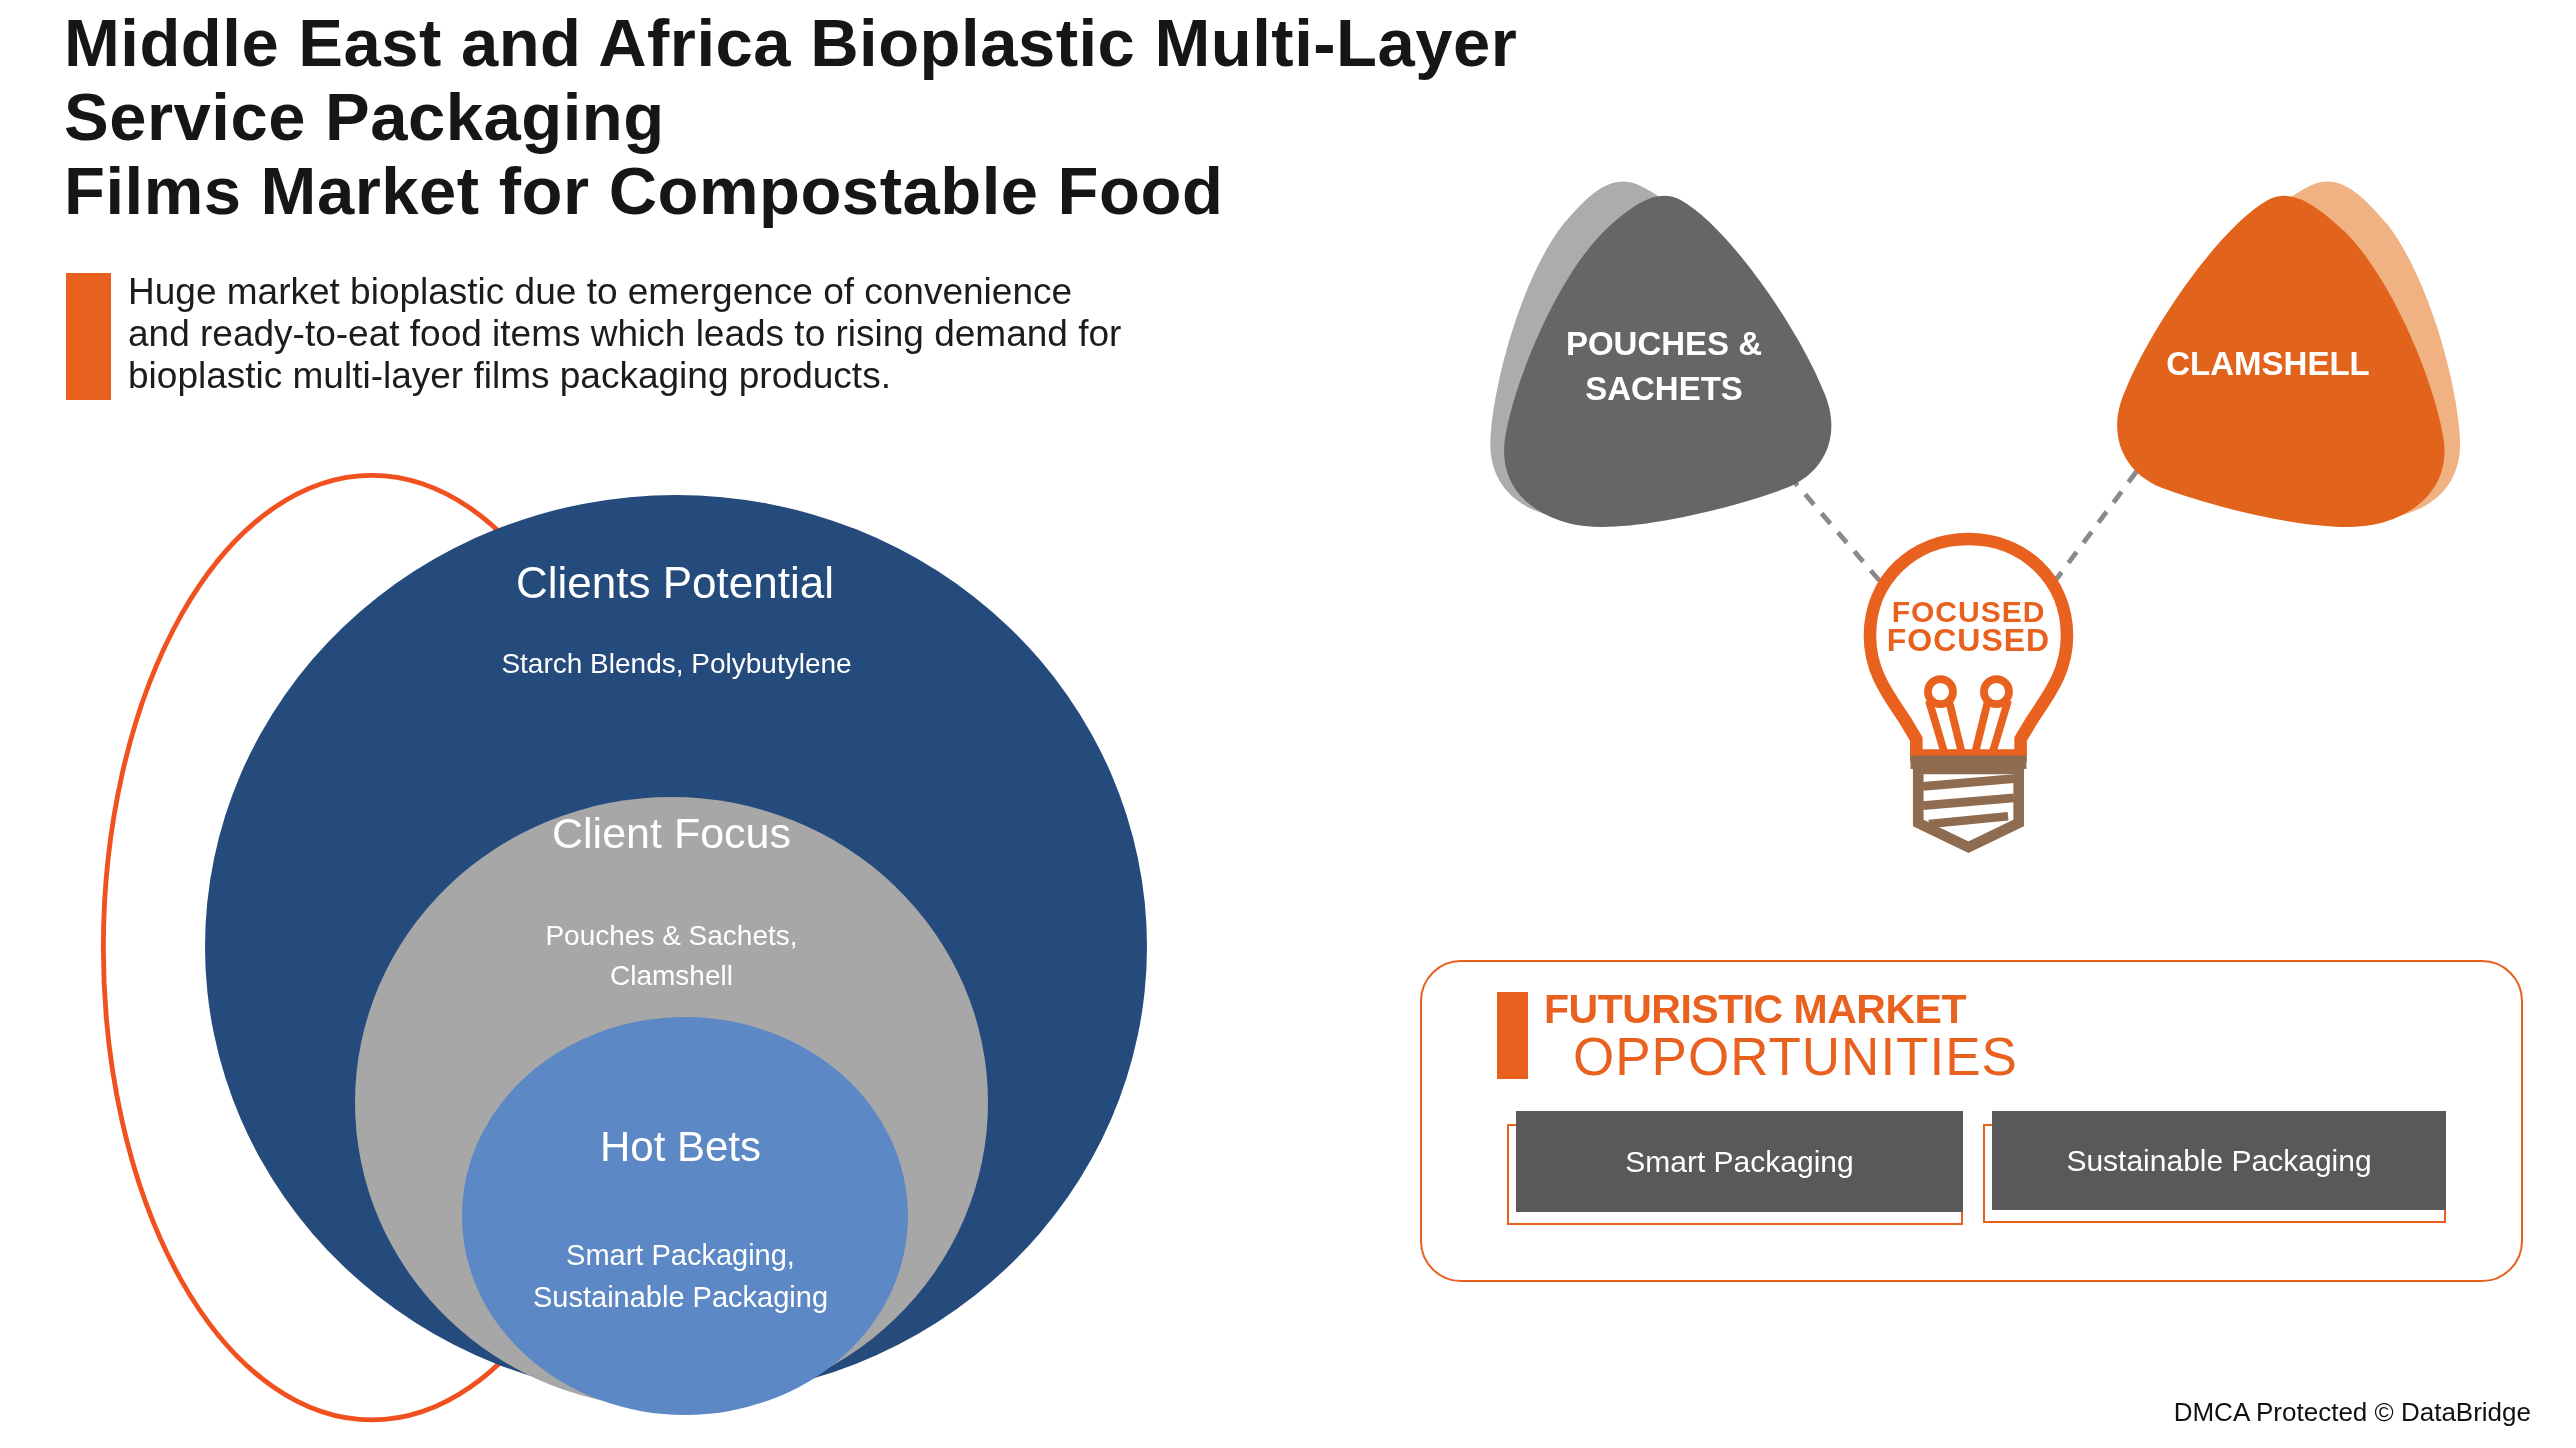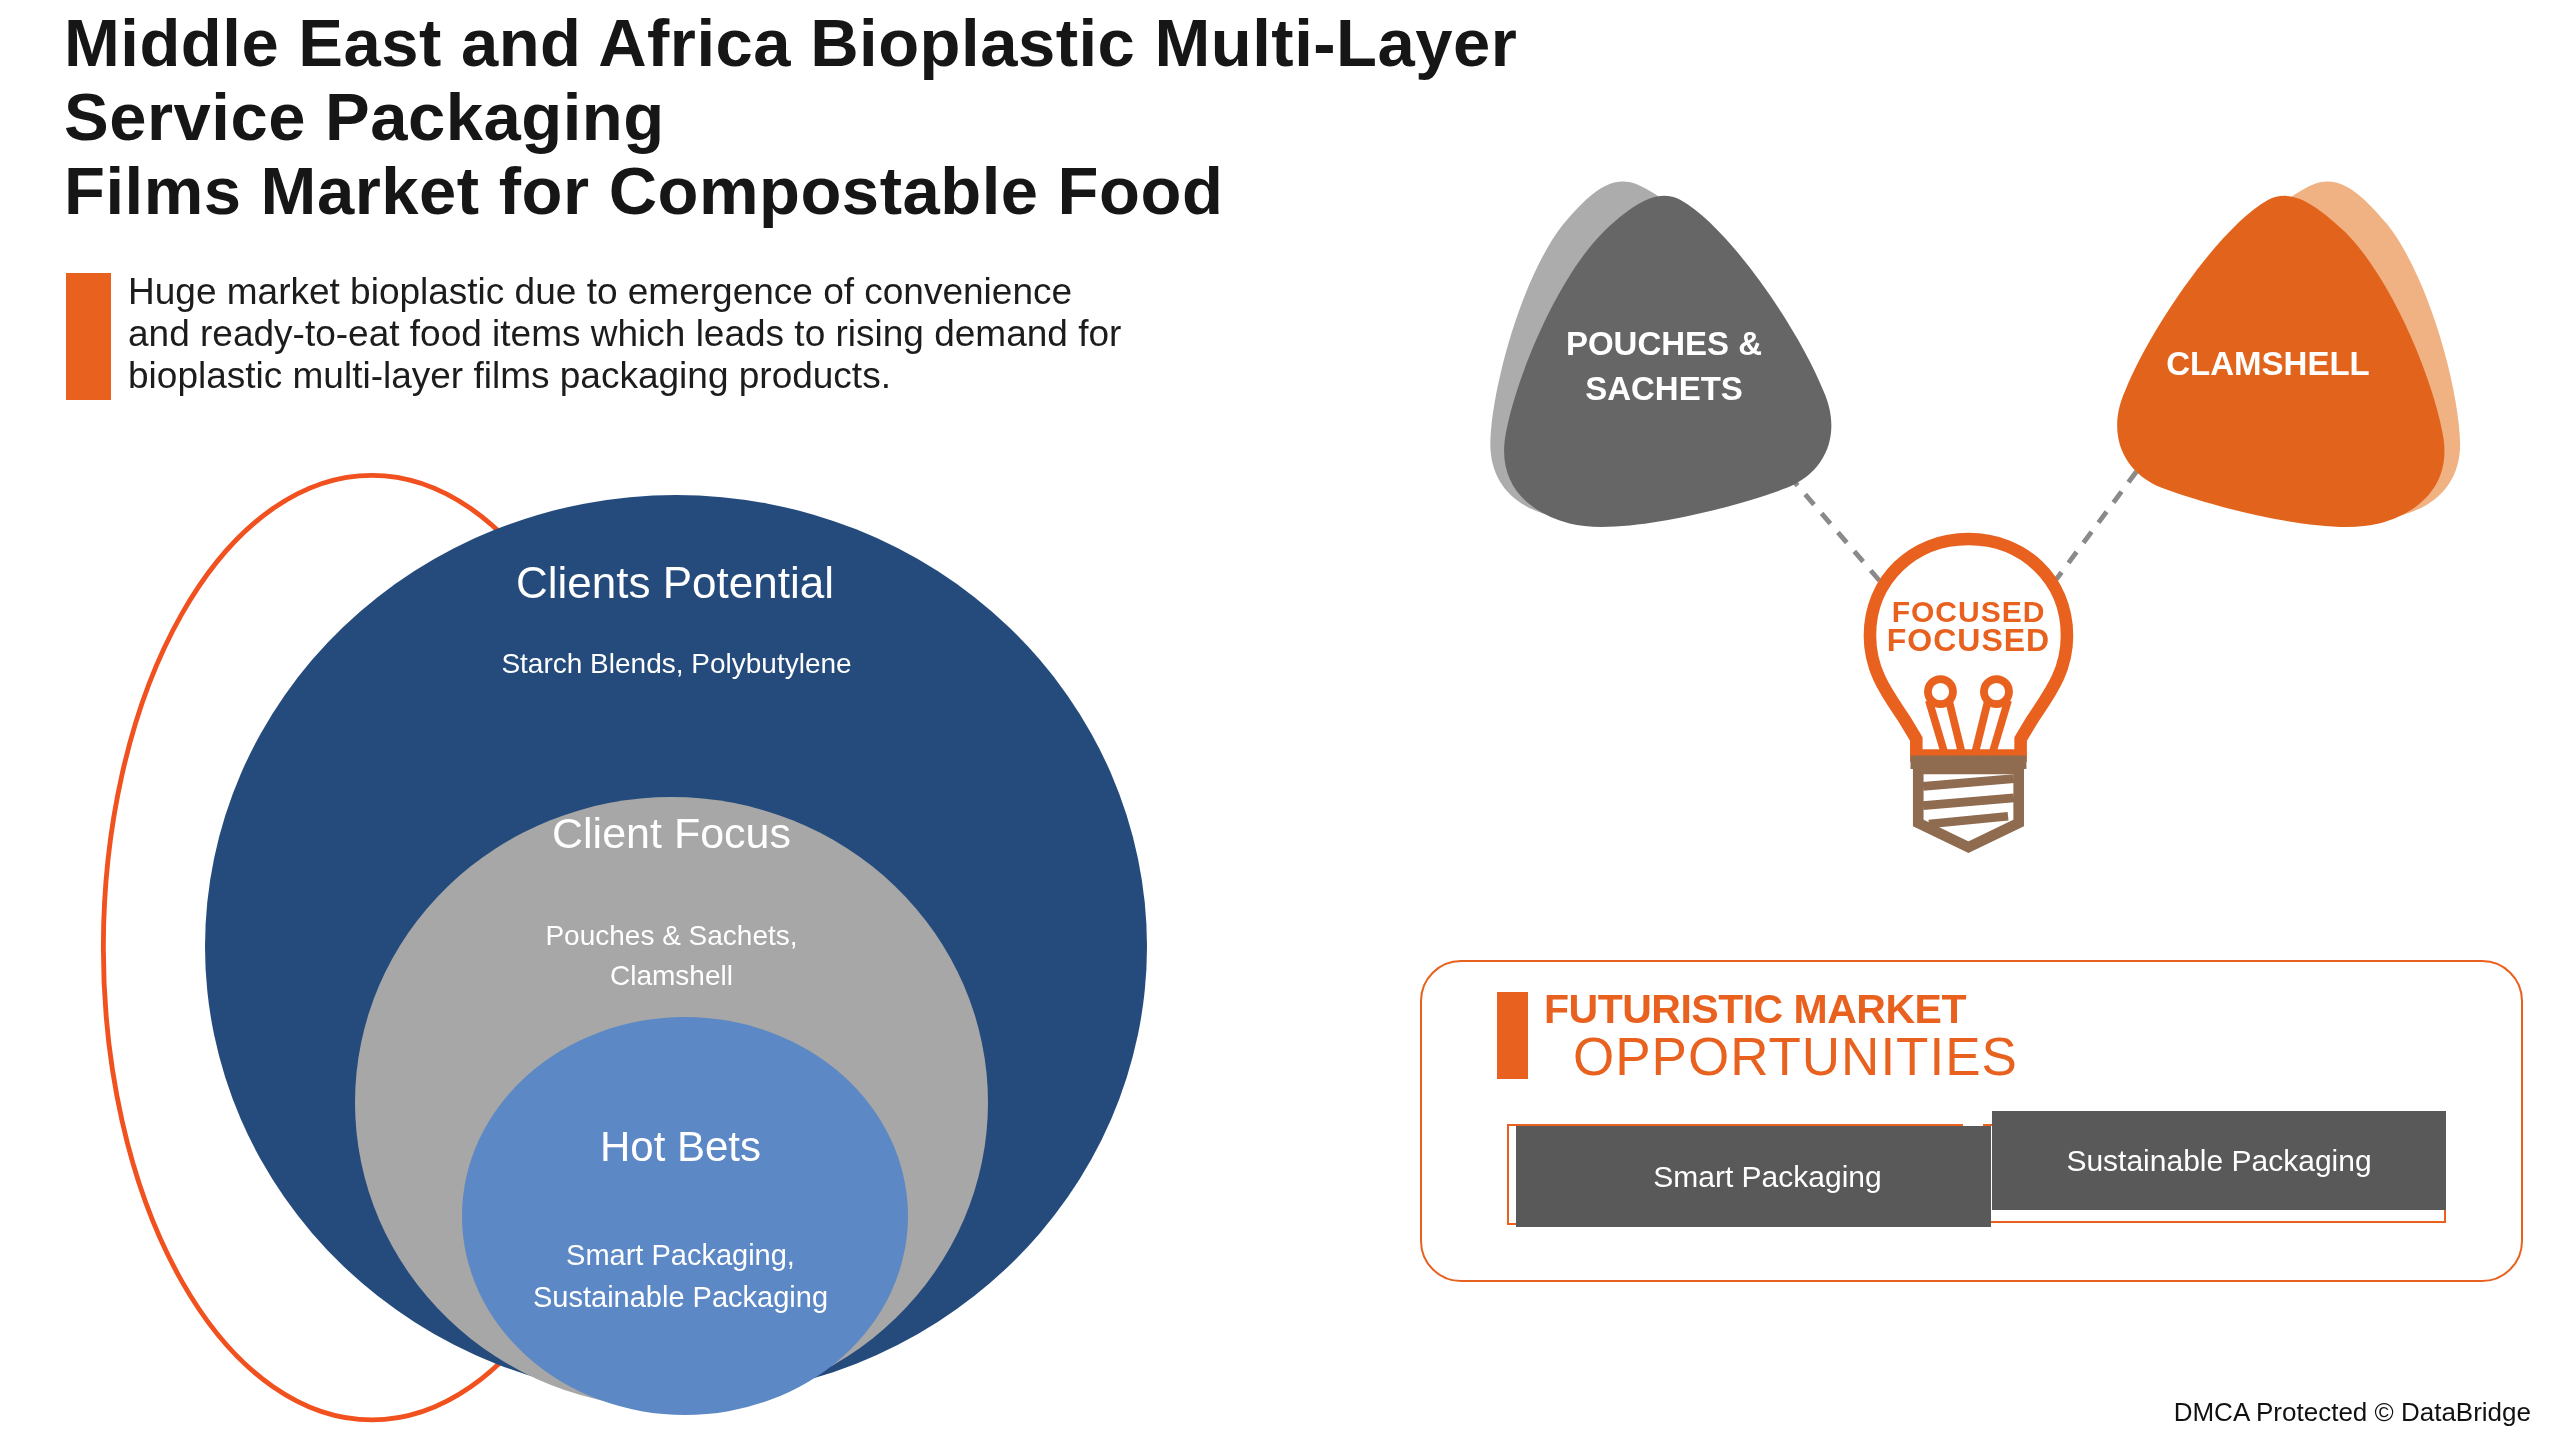--- a/index.html
+++ b/index.html
@@ -39,21 +39,21 @@
            border-radius:41px;box-sizing:border-box;}
   .opp-bar{left:75px;top:30px;width:31px;height:87px;background:#E8611F;}
   .opp-head{left:122px;top:25px;width:869px;color:#E8611F;}
   .opp-head-top{font-size:41px;font-weight:700;line-height:44px;letter-spacing:-0.5px;}
   .opp-head-bottom{font-size:53px;font-weight:400;line-height:52px;letter-spacing:1px;margin-left:29px;}
   .opp-outline{border:2.9px solid #E8611F;box-sizing:border-box;background:#ffffff;}
   .out-1{left:85px;top:162px;width:456px;height:101px;}
   .out-2{left:561px;top:162px;width:463px;height:99px;}
   .opp-btn{background:#595959;color:#ffffff;font-size:30px;display:flex;
            align-items:center;justify-content:center;}
-  .btn-1{left:94px;top:164px;width:447px;height:101px;padding-left:28px;}
+  .btn-1{left:94px;top:149px;width:447px;height:101px;}
   .btn-2{left:570px;top:149px;width:454px;height:99px;}
 
   
   .dmca{left:2106px;top:1397px;width:425px;font-size:26px;color:#111111;text-align:right;}
 
   svg{display:block;}
   .layer{left:0;top:0;}
 </style>
 </head>
 <body>

